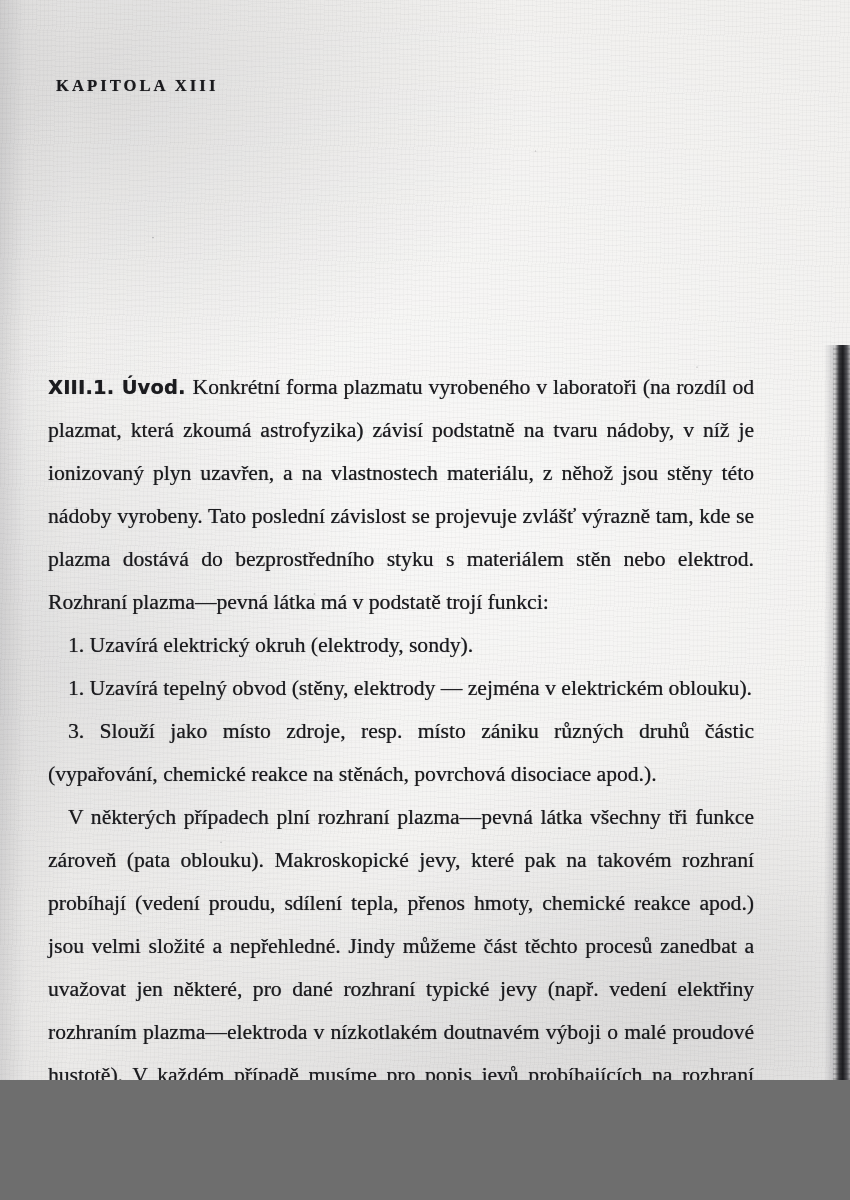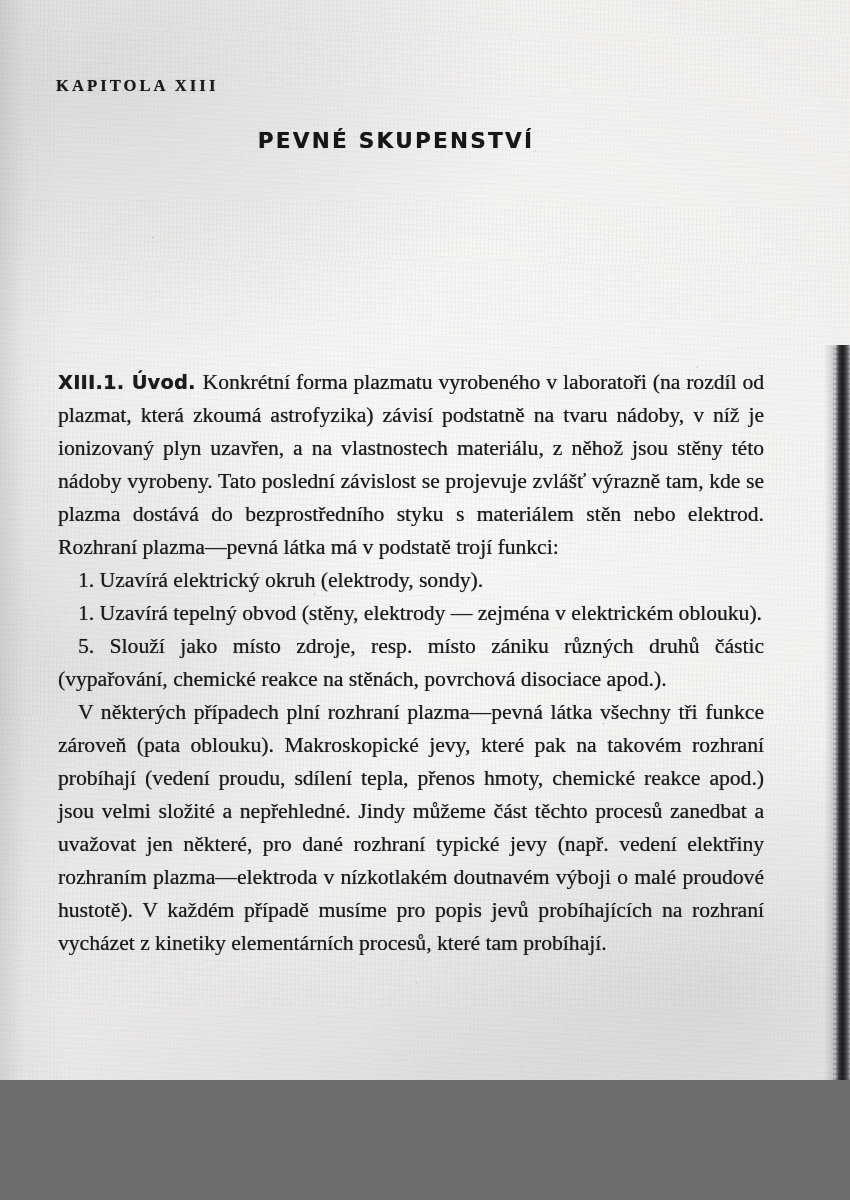--- a/index.html
+++ b/index.html
@@ -116,25 +116,25 @@
     font-size: 21.5px;
     line-height: 33px;
     letter-spacing: 2.3px;
     color: #16161a;
   }
   .title-line-1 { padding-left: 16px; }
   .title-line-2 { padding-right: 6px; }
 
   .body-text {
     position: absolute;
-    left: 12px;
+    left: 2px;
     top: 366px;
     width: 706px;
     font-size: 21.6px;
-    line-height: 33px;
+    line-height: 43px;
     text-align: justify;
     text-justify: inter-word;
     color: #1b1b1e;
   }
 
   .para {
     margin: 0;
     text-align: justify;
   }
   .para.indent { text-indent: 20px; }
@@ -196,32 +196,31 @@
 <div class="page">
 
   <div class="scan-tone"></div>
   <div class="flecks"></div>
 
   <div class="content">
 
     <div class="chapter-label ink">KAPITOLA XIII</div>
 
     <div class="title-block">
-      <div class="title-line-2 ink">PEVNÉ SKUPENSTVÍ</div>
     </div>
 
     <div class="body-text ink">
 
       <p class="para"><span class="section-head">XIII.1.  Úvod.</span><span>Konkrétní forma plazmatu vyrobeného v laboratoři (na rozdíl od plazmat, která zkoumá astrofyzika) závisí podstatně na tvaru nádoby, v níž je ionizovaný plyn uzavřen, a na vlastnostech materiálu, z něhož jsou stěny této nádoby vyrobeny. Tato poslední závislost se projevuje zvlášť výrazně tam, kde se plazma dostává do bezprostředního styku s materiálem stěn nebo elektrod. Rozhraní plazma—pevná látka má v podstatě trojí funkci:</span></p>
 
       <p class="list-item">1. Uzavírá elektrický okruh (elektrody, sondy).</p>
 
       <p class="list-item">1. Uzavírá tepelný obvod (stěny, elektrody — zejména v elektrickém oblouku).</p>
 
-      <p class="list-item">5. Slouží jako místo zdroje, resp. místo zániku různých druhů částic (vypařování, chemické reakce na stěnách, povrchová disociace apod.).</p>
+      <p class="list-item">3. Slouží jako místo zdroje, resp. místo zániku různých druhů částic (vypařování, chemické reakce na stěnách, povrchová disociace apod.).</p>
 
       <p class="para indent">V některých případech plní rozhraní plazma—pevná látka všechny tři funkce zároveň (pata oblouku). Makroskopické jevy, které pak na takovém rozhraní probíhají (vedení proudu, sdílení tepla, přenos hmoty, chemické reakce apod.) jsou velmi složité a nepřehledné. Jindy můžeme část těchto procesů zanedbat a uvažovat jen některé, pro dané rozhraní typické jevy (např. vedení elektřiny rozhraním plazma—elektroda v nízkotlakém doutnavém výboji o malé proudové hustotě). V každém případě musíme pro popis jevů probíhajících na rozhraní vycházet z kinetiky elementárních procesů, které tam probíhají.</p>
 
     </div>
 
     <div class="page-number ink">103</div>
 
   </div>
 
   <div class="gutter-shadow"></div>

